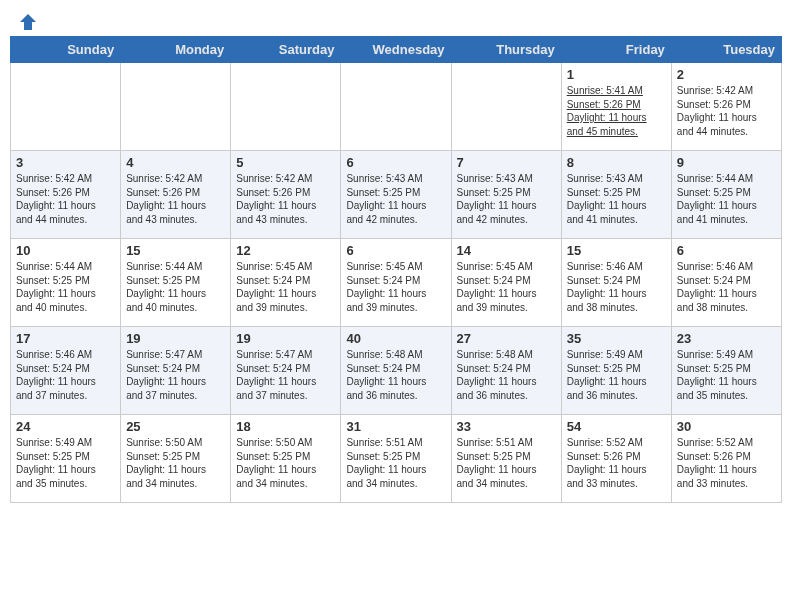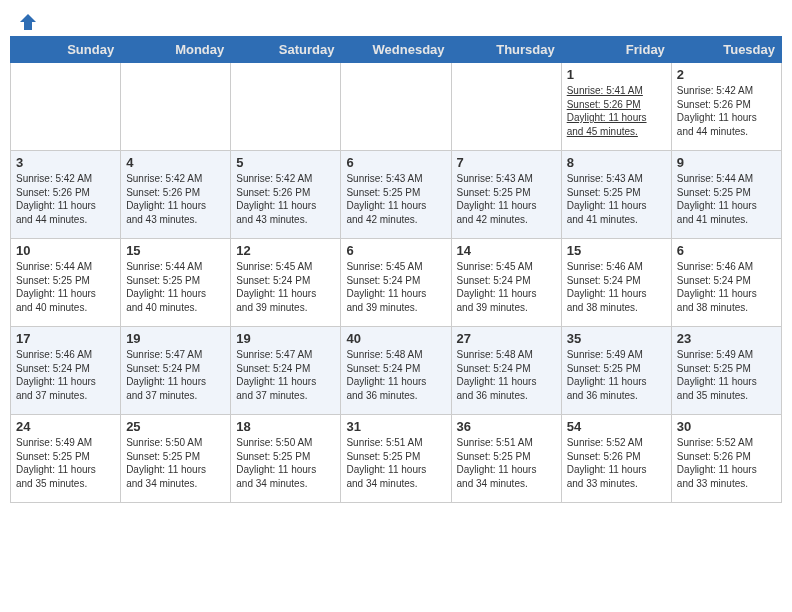--- a/index.html
+++ b/index.html
@@ -332,21 +332,21 @@
 and 34 minutes.</div>
           </td>
           <td class="calendar-cell">
             <span class="cell-date">31</span>
             <div class="cell-info" style="white-space: pre-line;">Sunrise: 5:51 AM
 Sunset: 5:25 PM
 Daylight: 11 hours
 and 34 minutes.</div>
           </td>
           <td class="calendar-cell">
-            <span class="cell-date">36</span>
+            <span class="cell-date">33</span>
             <div class="cell-info" style="white-space: pre-line;">Sunrise: 5:51 AM
 Sunset: 5:25 PM
 Daylight: 11 hours
 and 34 minutes.</div>
           </td>
           <td class="calendar-cell">
             <span class="cell-date">54</span>
             <div class="cell-info" style="white-space: pre-line;">Sunrise: 5:52 AM
 Sunset: 5:26 PM
 Daylight: 11 hours

